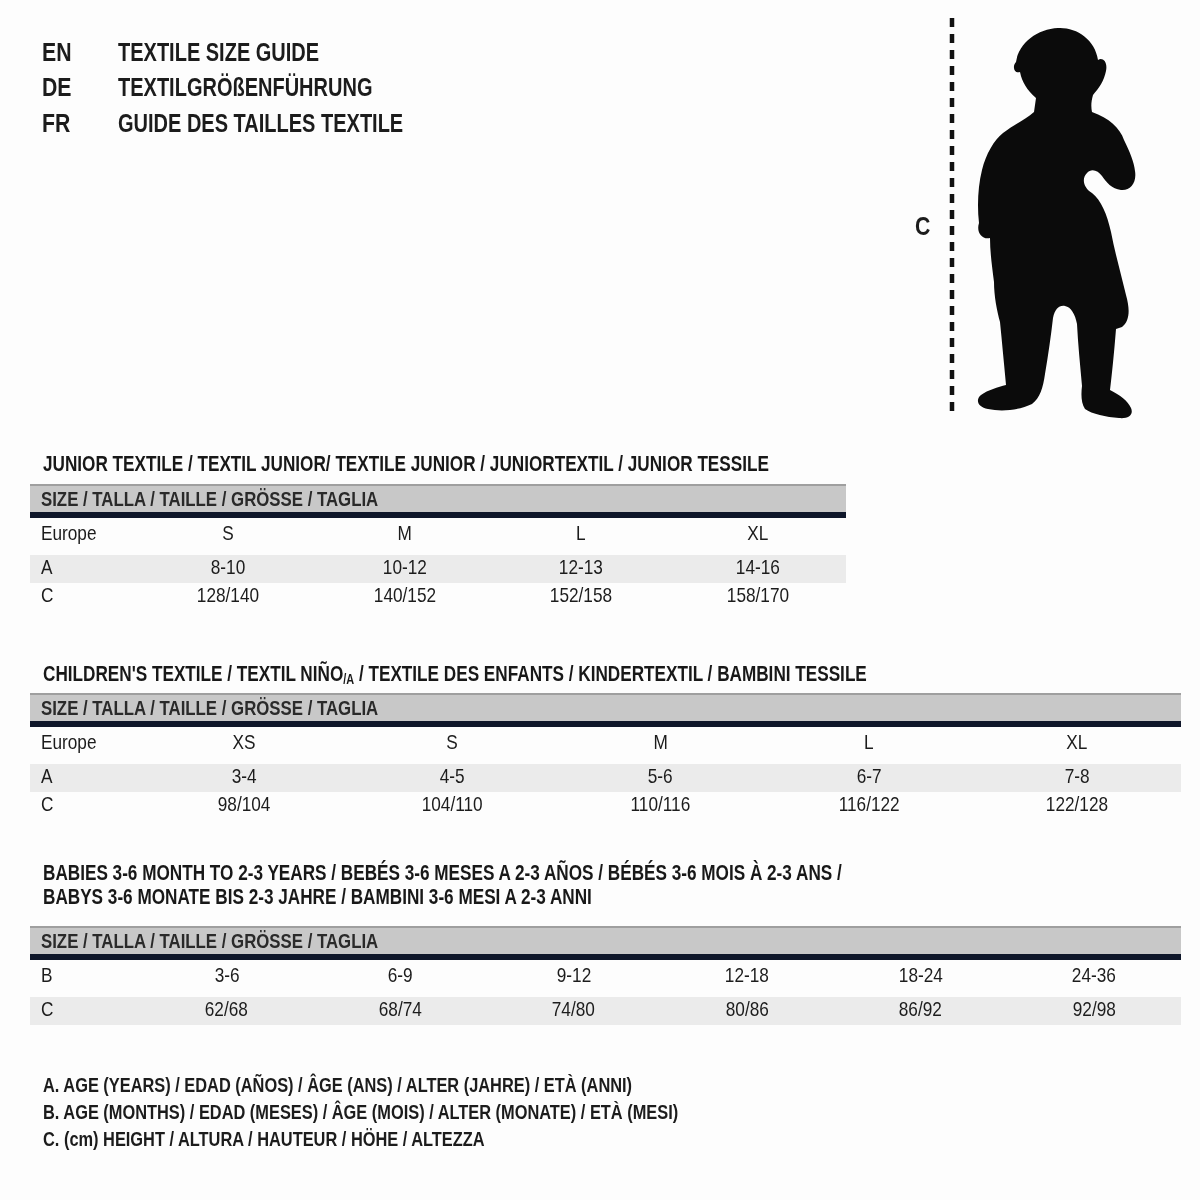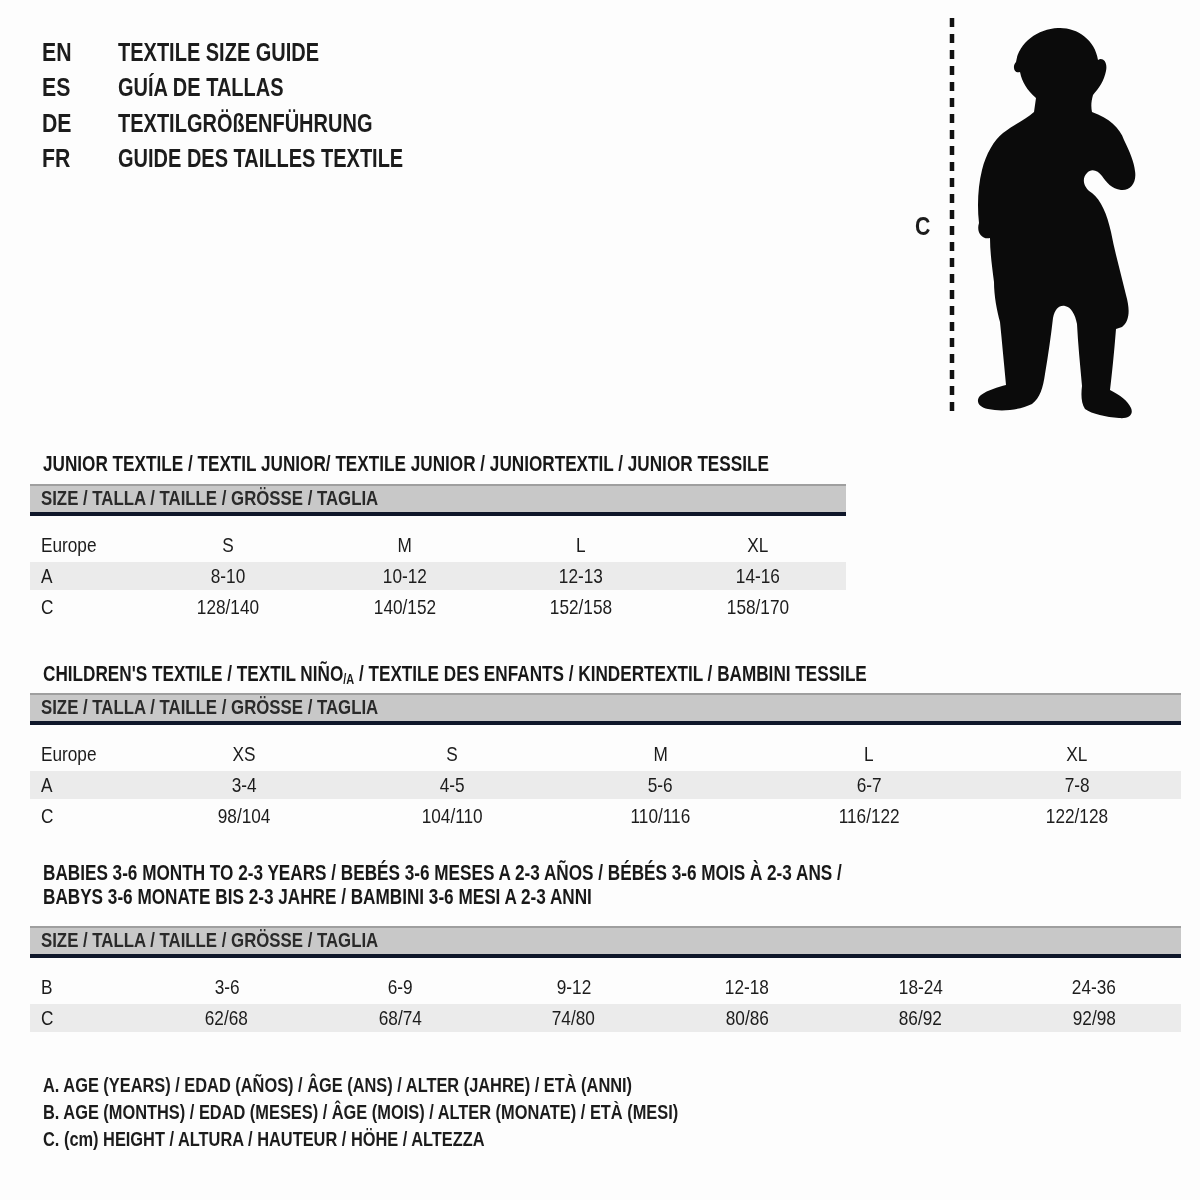--- a/index.html
+++ b/index.html
@@ -32,28 +32,28 @@
   }
   .sec-h .subtxt{font-size:14px;vertical-align:-3px}
 
   
   .tbl{position:absolute;left:30px}
   .tbl-junior{top:484px;width:816px}
   .tbl-children{top:693px;width:1151px}
   .tbl-babies{top:926px;width:1151px}
   .size-bar{
     height:26px;background:#c8c8c8;border-top:2px solid #9f9f9f;
-    border-bottom:4px solid #0f172a;margin-bottom:12px;
-    padding-left:11px;display:flex;
+    border-bottom:6px solid #0f172a;margin-bottom:3px;
+    padding-left:11px;display:flex;align-items:center;
   }
   .size-bar>span{
     font-size:21px;font-weight:700;color:#2a2a2a;white-space:nowrap;
     transform:scaleX(0.8);transform-origin:left center;display:inline-block;
   }
-  .t-row{display:flex;height:34px;align-items:center}
+  .t-row{display:flex;height:34px;align-items:flex-start}
   .t-row.shaded{background:#ebebeb;height:28px}
   .t-label{width:110px;padding-left:11px;box-sizing:border-box;font-size:21px}
   .t-cell{flex:1;text-align:center;font-size:21px}
   .cx{display:inline-block;transform:scaleX(0.82);transform-origin:center;white-space:nowrap}
   .cl{transform-origin:left center}
 
   
   .footnote{
     position:absolute;left:43px;font-size:21px;font-weight:700;white-space:nowrap;
     transform:scaleX(0.78);transform-origin:left top;
@@ -62,24 +62,20 @@
 </style>
 </head>
 <body>
 
 <div class="page">
 
   <header class="lang-block">
     <div class="lang-row">
       <span class="lang-code">EN</span>
       <span class="lang-title">TEXTILE SIZE GUIDE</span>
-    </div>
-    <div class="lang-row">
-      <span class="lang-code">ES</span>
-      <span class="lang-title">GUÍA DE TALLAS</span>
     </div>
     <div class="lang-row">
       <span class="lang-code">DE</span>
       <span class="lang-title">TEXTILGRÖßENFÜHRUNG</span>
     </div>
     <div class="lang-row">
       <span class="lang-code">FR</span>
       <span class="lang-title">GUIDE DES TAILLES TEXTILE</span>
     </div>
   </header>

